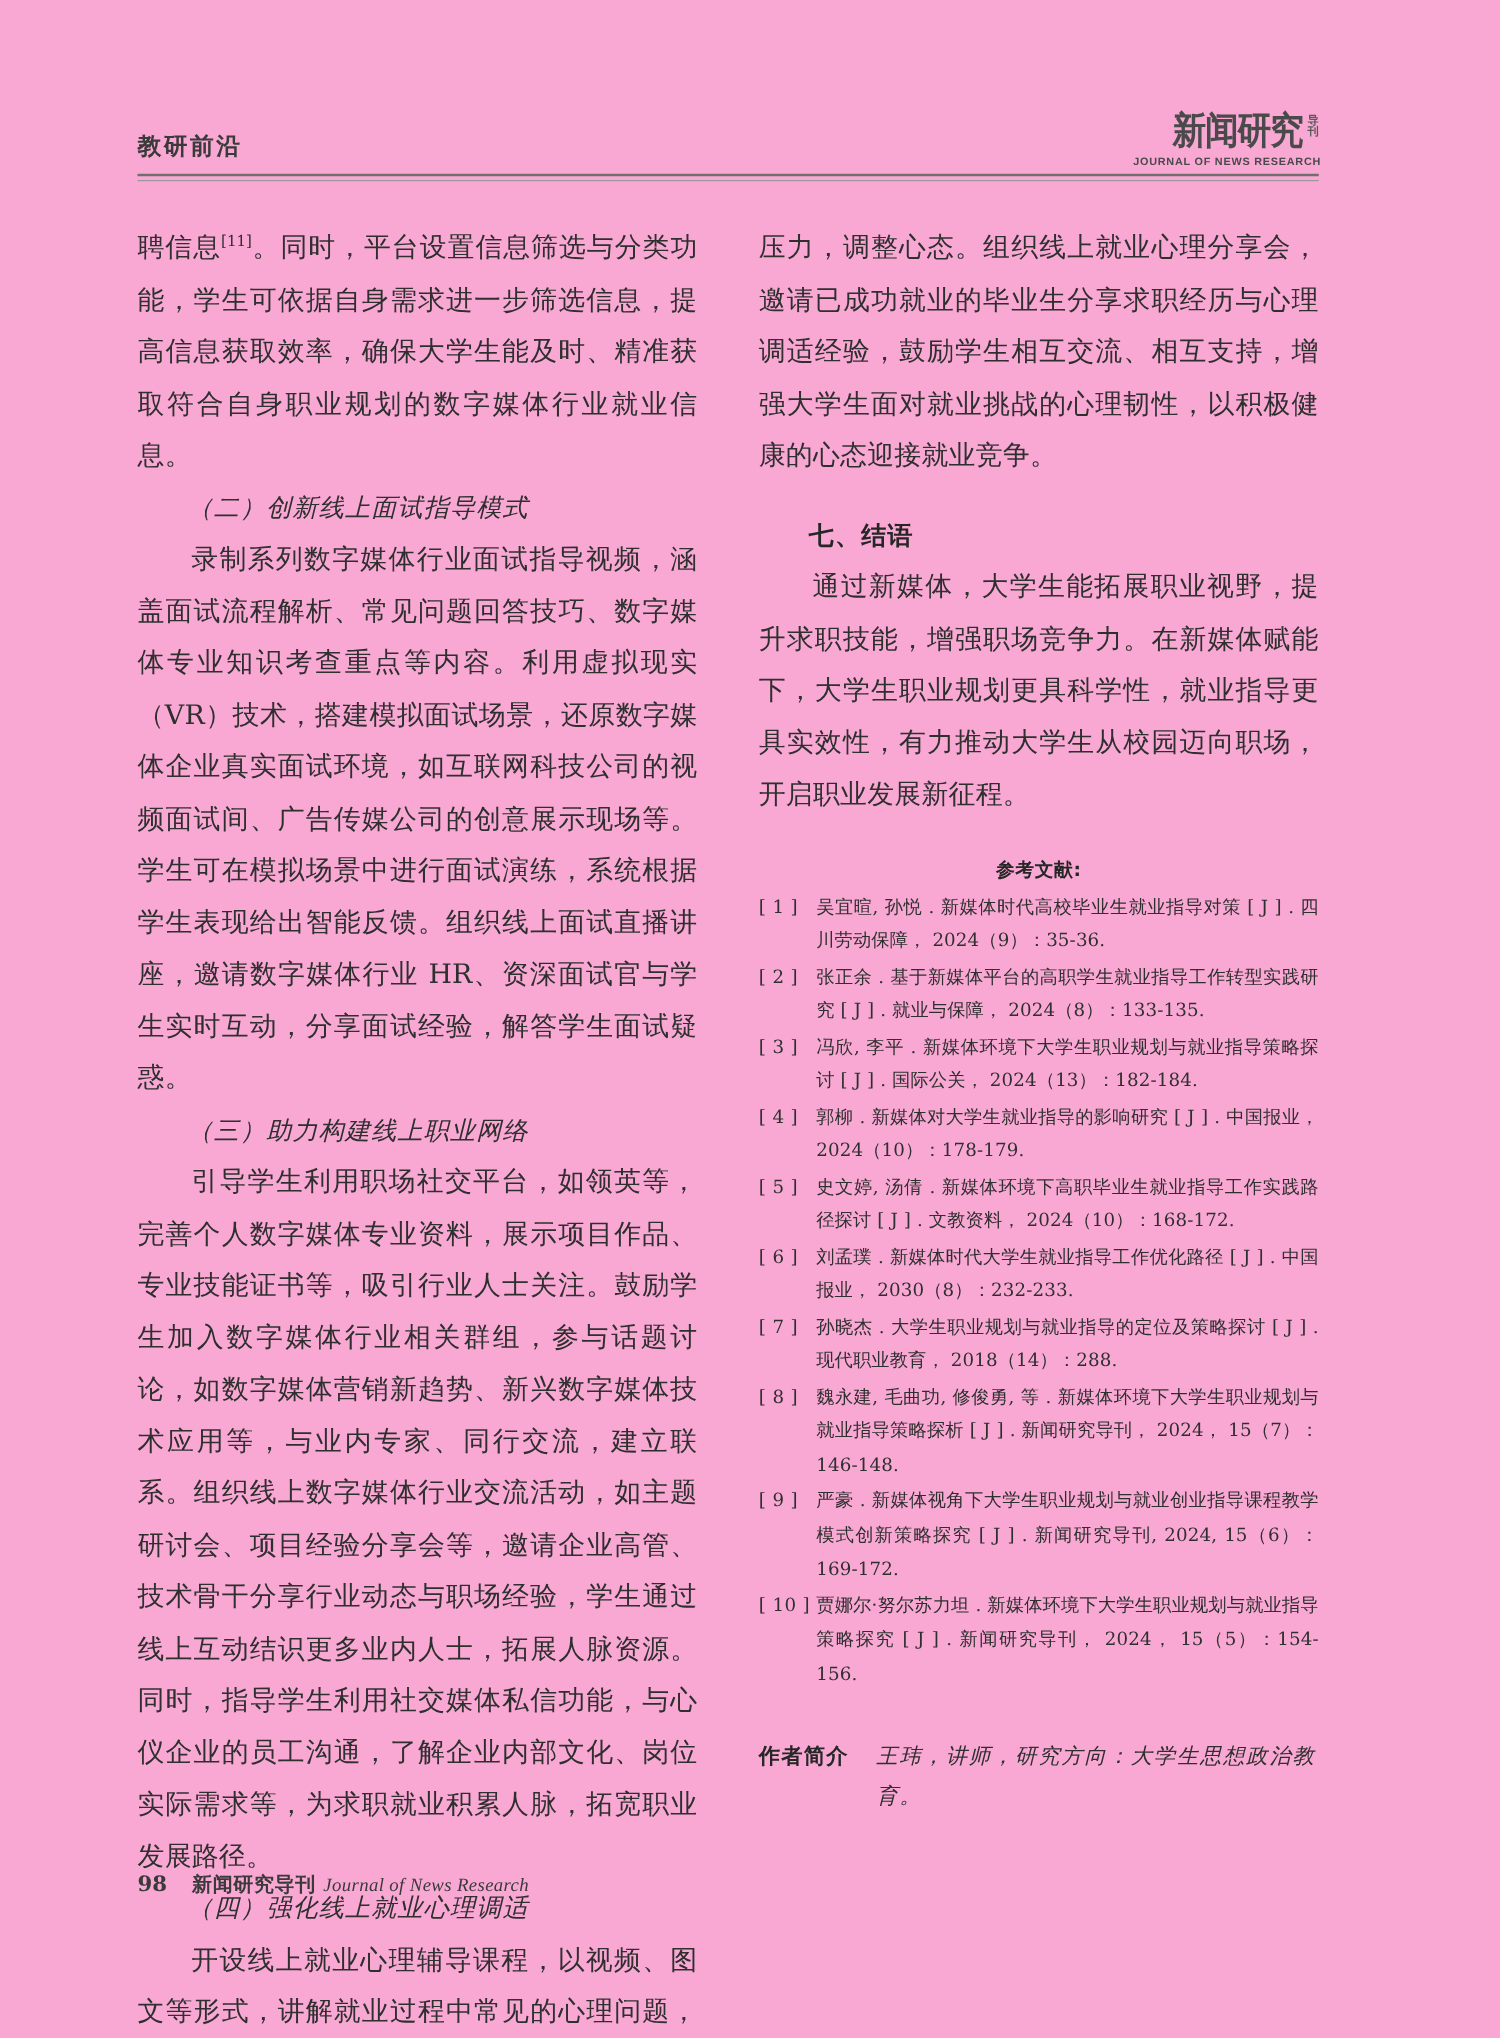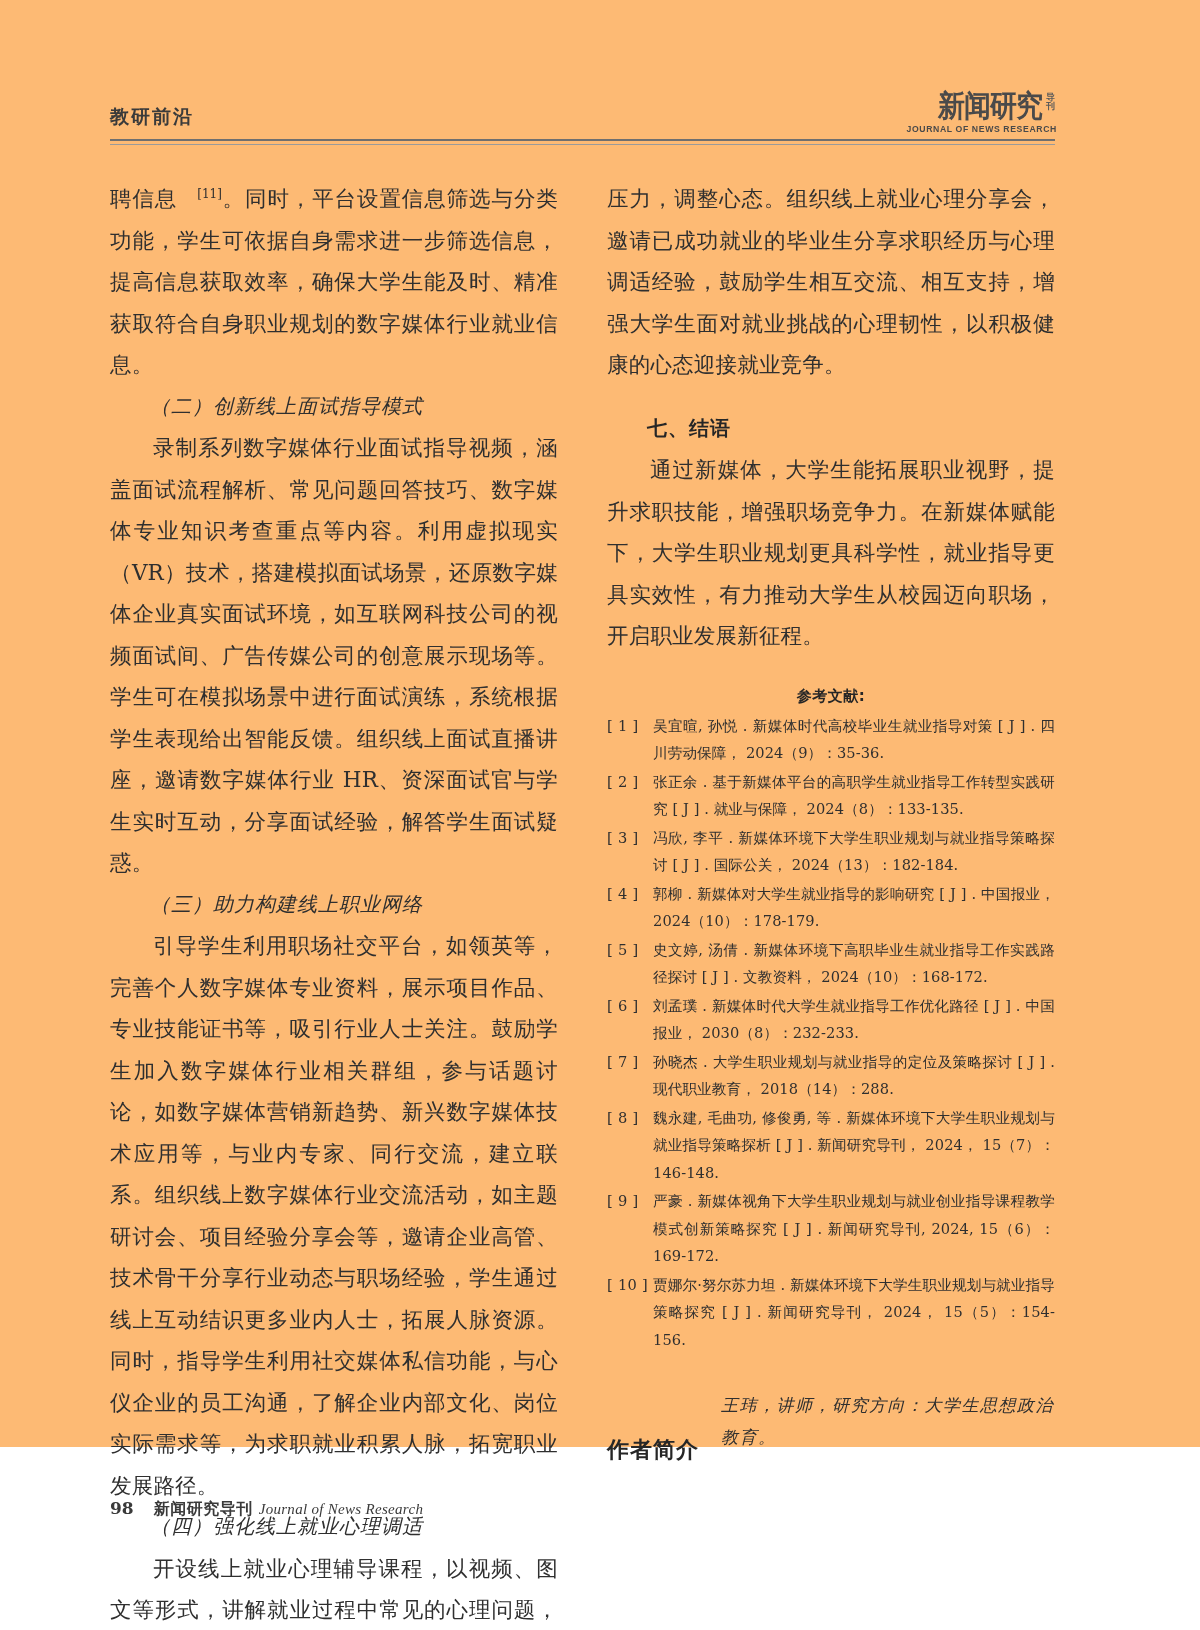--- a/index.html
+++ b/index.html
@@ -11,22 +11,22 @@
     font-family: "Liberation Serif", "DejaVu Serif", serif;
     color: #2b2b2b;
     position: relative;
     overflow: hidden;
   }
 
   .page {
     position: absolute;
     left: 0; top: 0;
     width: 1200px;
-    height: 1447px;
-    background: #fdba74;
+    height: 1630px;
+    background: #f9a8d4;
   }
 
   
   .header {
     position: absolute;
     left: 110px;
     top: 78px;
     width: 945px;
     height: 60px;
   }
@@ -138,21 +138,20 @@
     color: #262626;
     margin: 0;
     margin-top: 22px;
   }
 
   sup.ref {
     font-size: 12px;
     vertical-align: super;
     line-height: 0;
     letter-spacing: 0;
-    margin-left: 20px;
   }
 
   
   .ref-wrap { margin-top: 30px; }
   .ref-title {
     font-family: "DejaVu Sans", "Liberation Sans", sans-serif;
     font-size: 15px;
     font-weight: 700;
     color: #262626;
     letter-spacing: 0.5px;
@@ -184,27 +183,26 @@
   
   .bio {
     display: flex;
     align-items: flex-start;
     margin-top: 36px;
     font-family: "DejaVu Serif", "Liberation Serif", serif;
   }
   .bio-label {
     flex: 0 0 auto;
     font-family: "DejaVu Sans", "Liberation Sans", sans-serif;
-    font-size: 22px;
+    font-size: 17px;
     font-weight: 700;
     letter-spacing: 1px;
     color: #262626;
     line-height: 32px;
     margin-right: 22px;
-    margin-top: 45px;
   }
   .bio-text {
     flex: 1 1 auto;
     font-size: 17px;
     line-height: 32px;
     letter-spacing: 1.5px;
     color: #2f2f2f;
     font-style: italic;
   }
 

